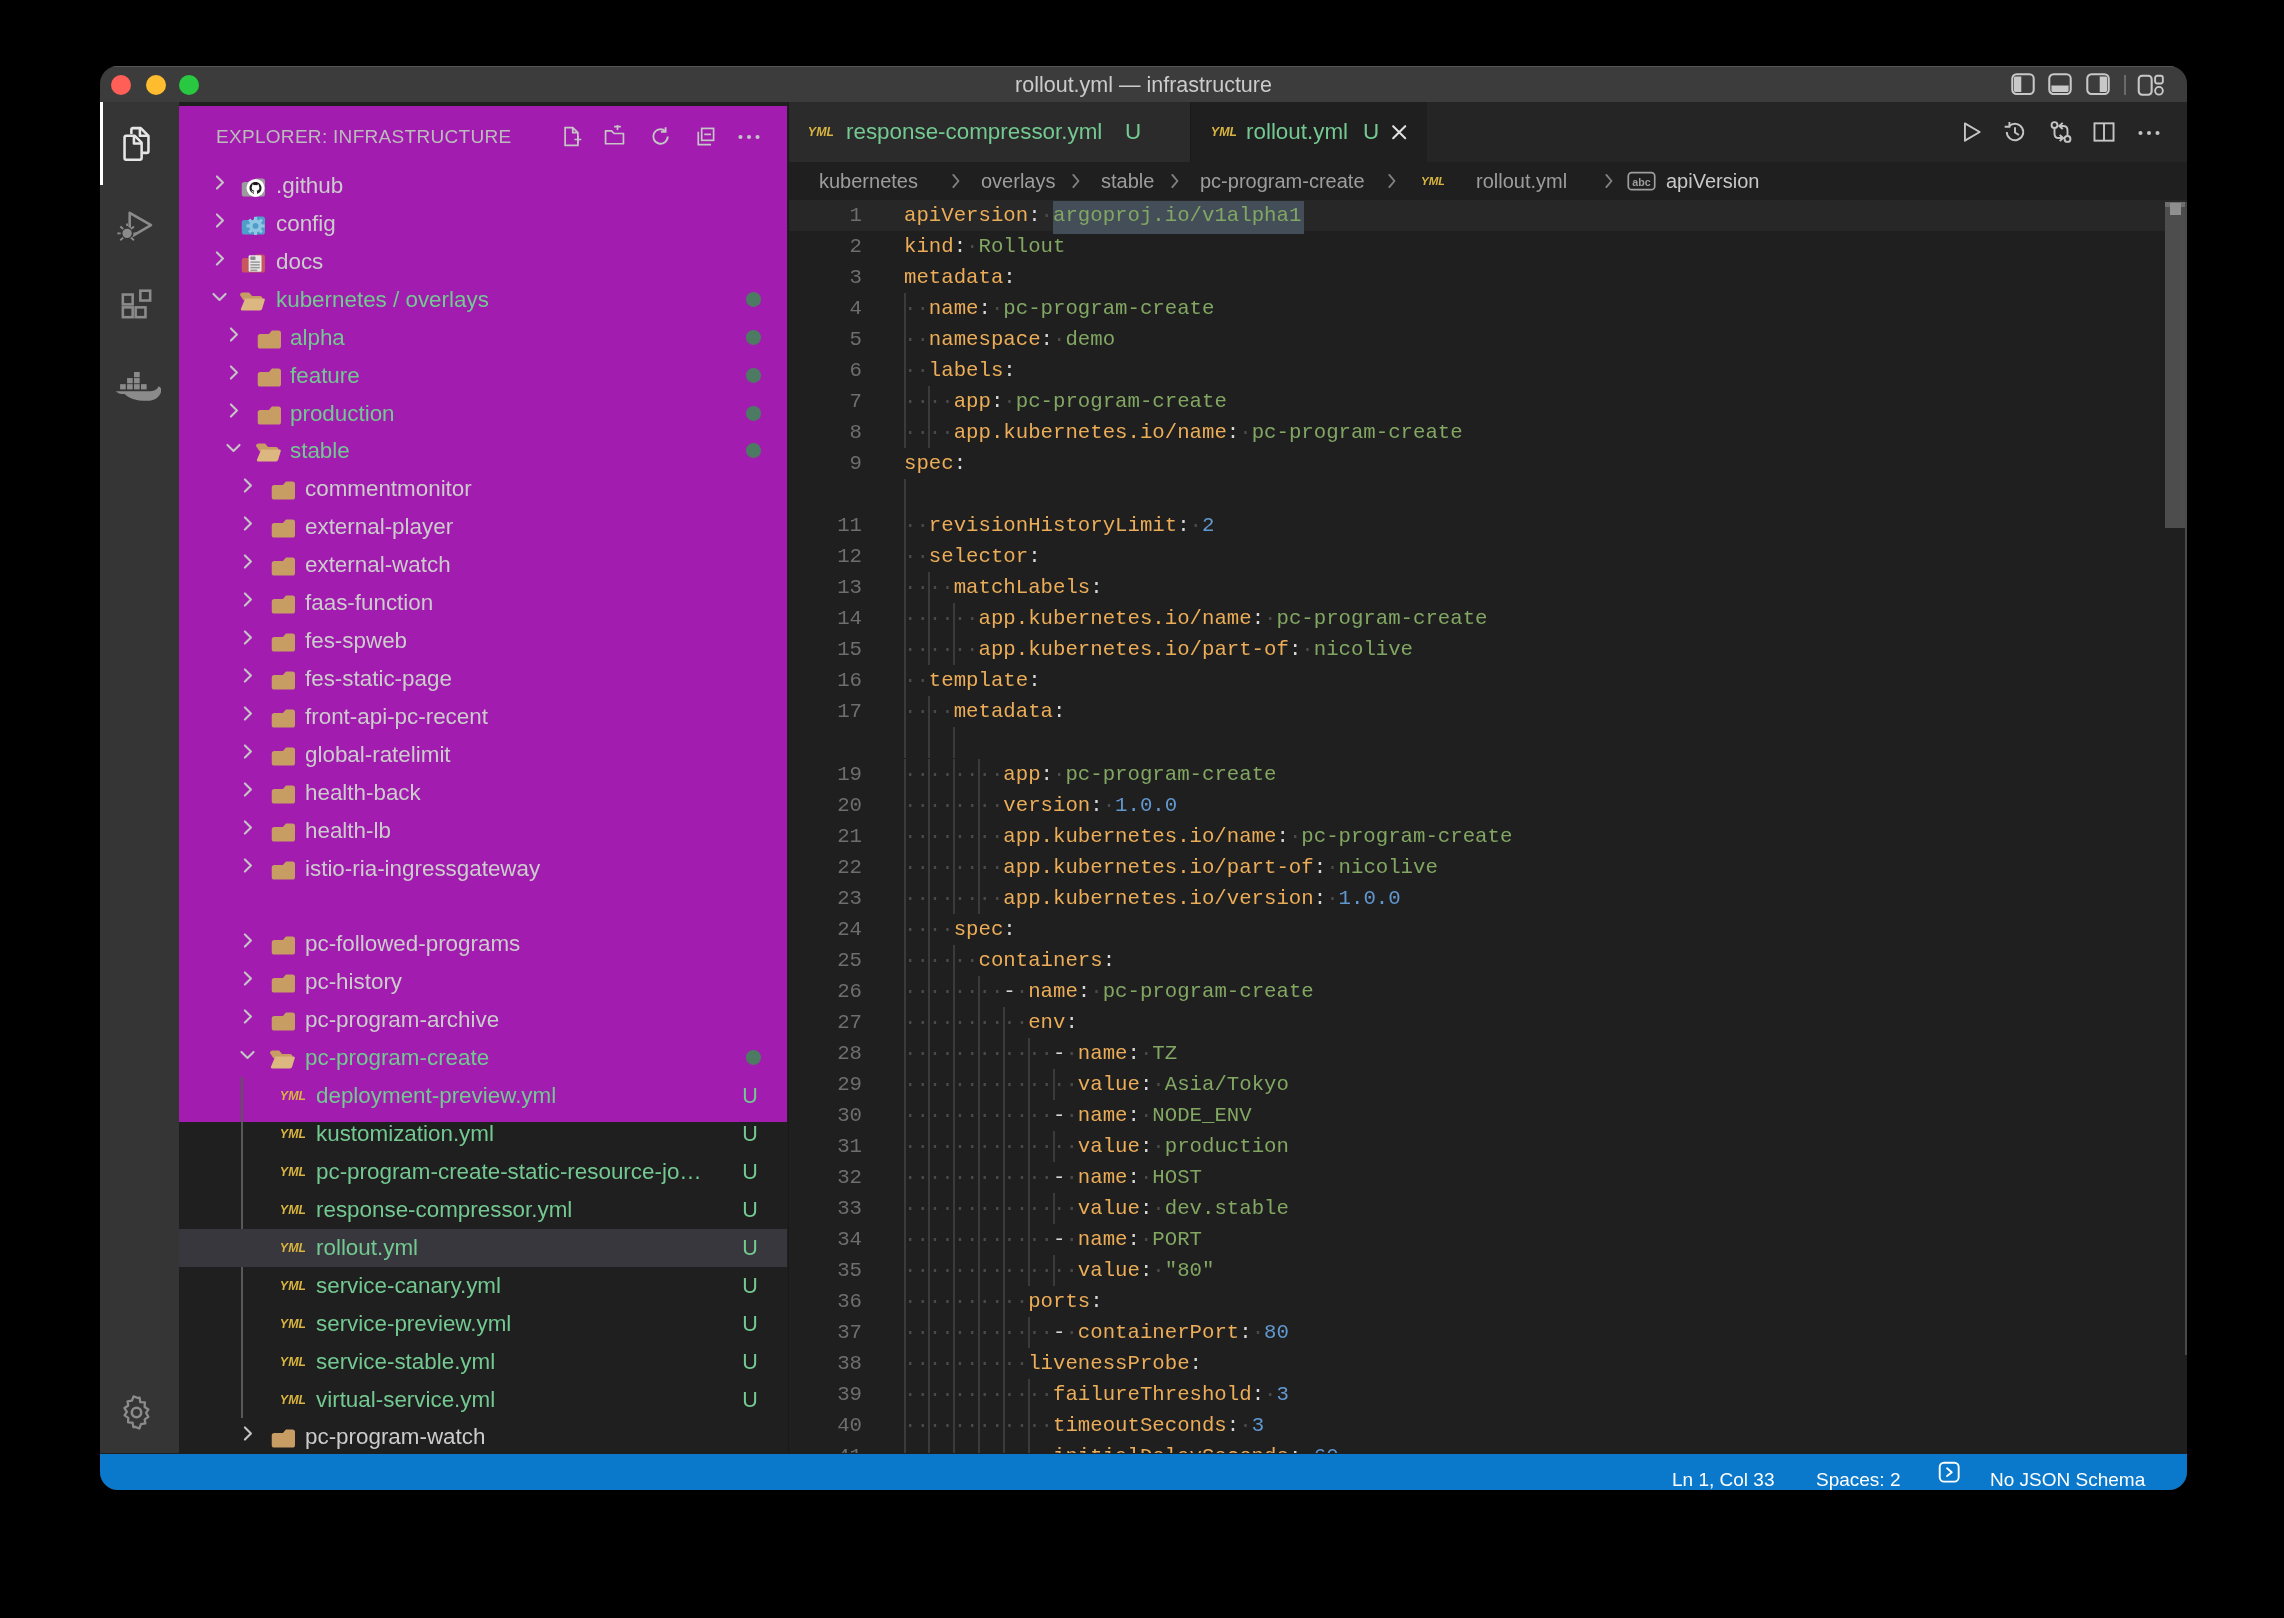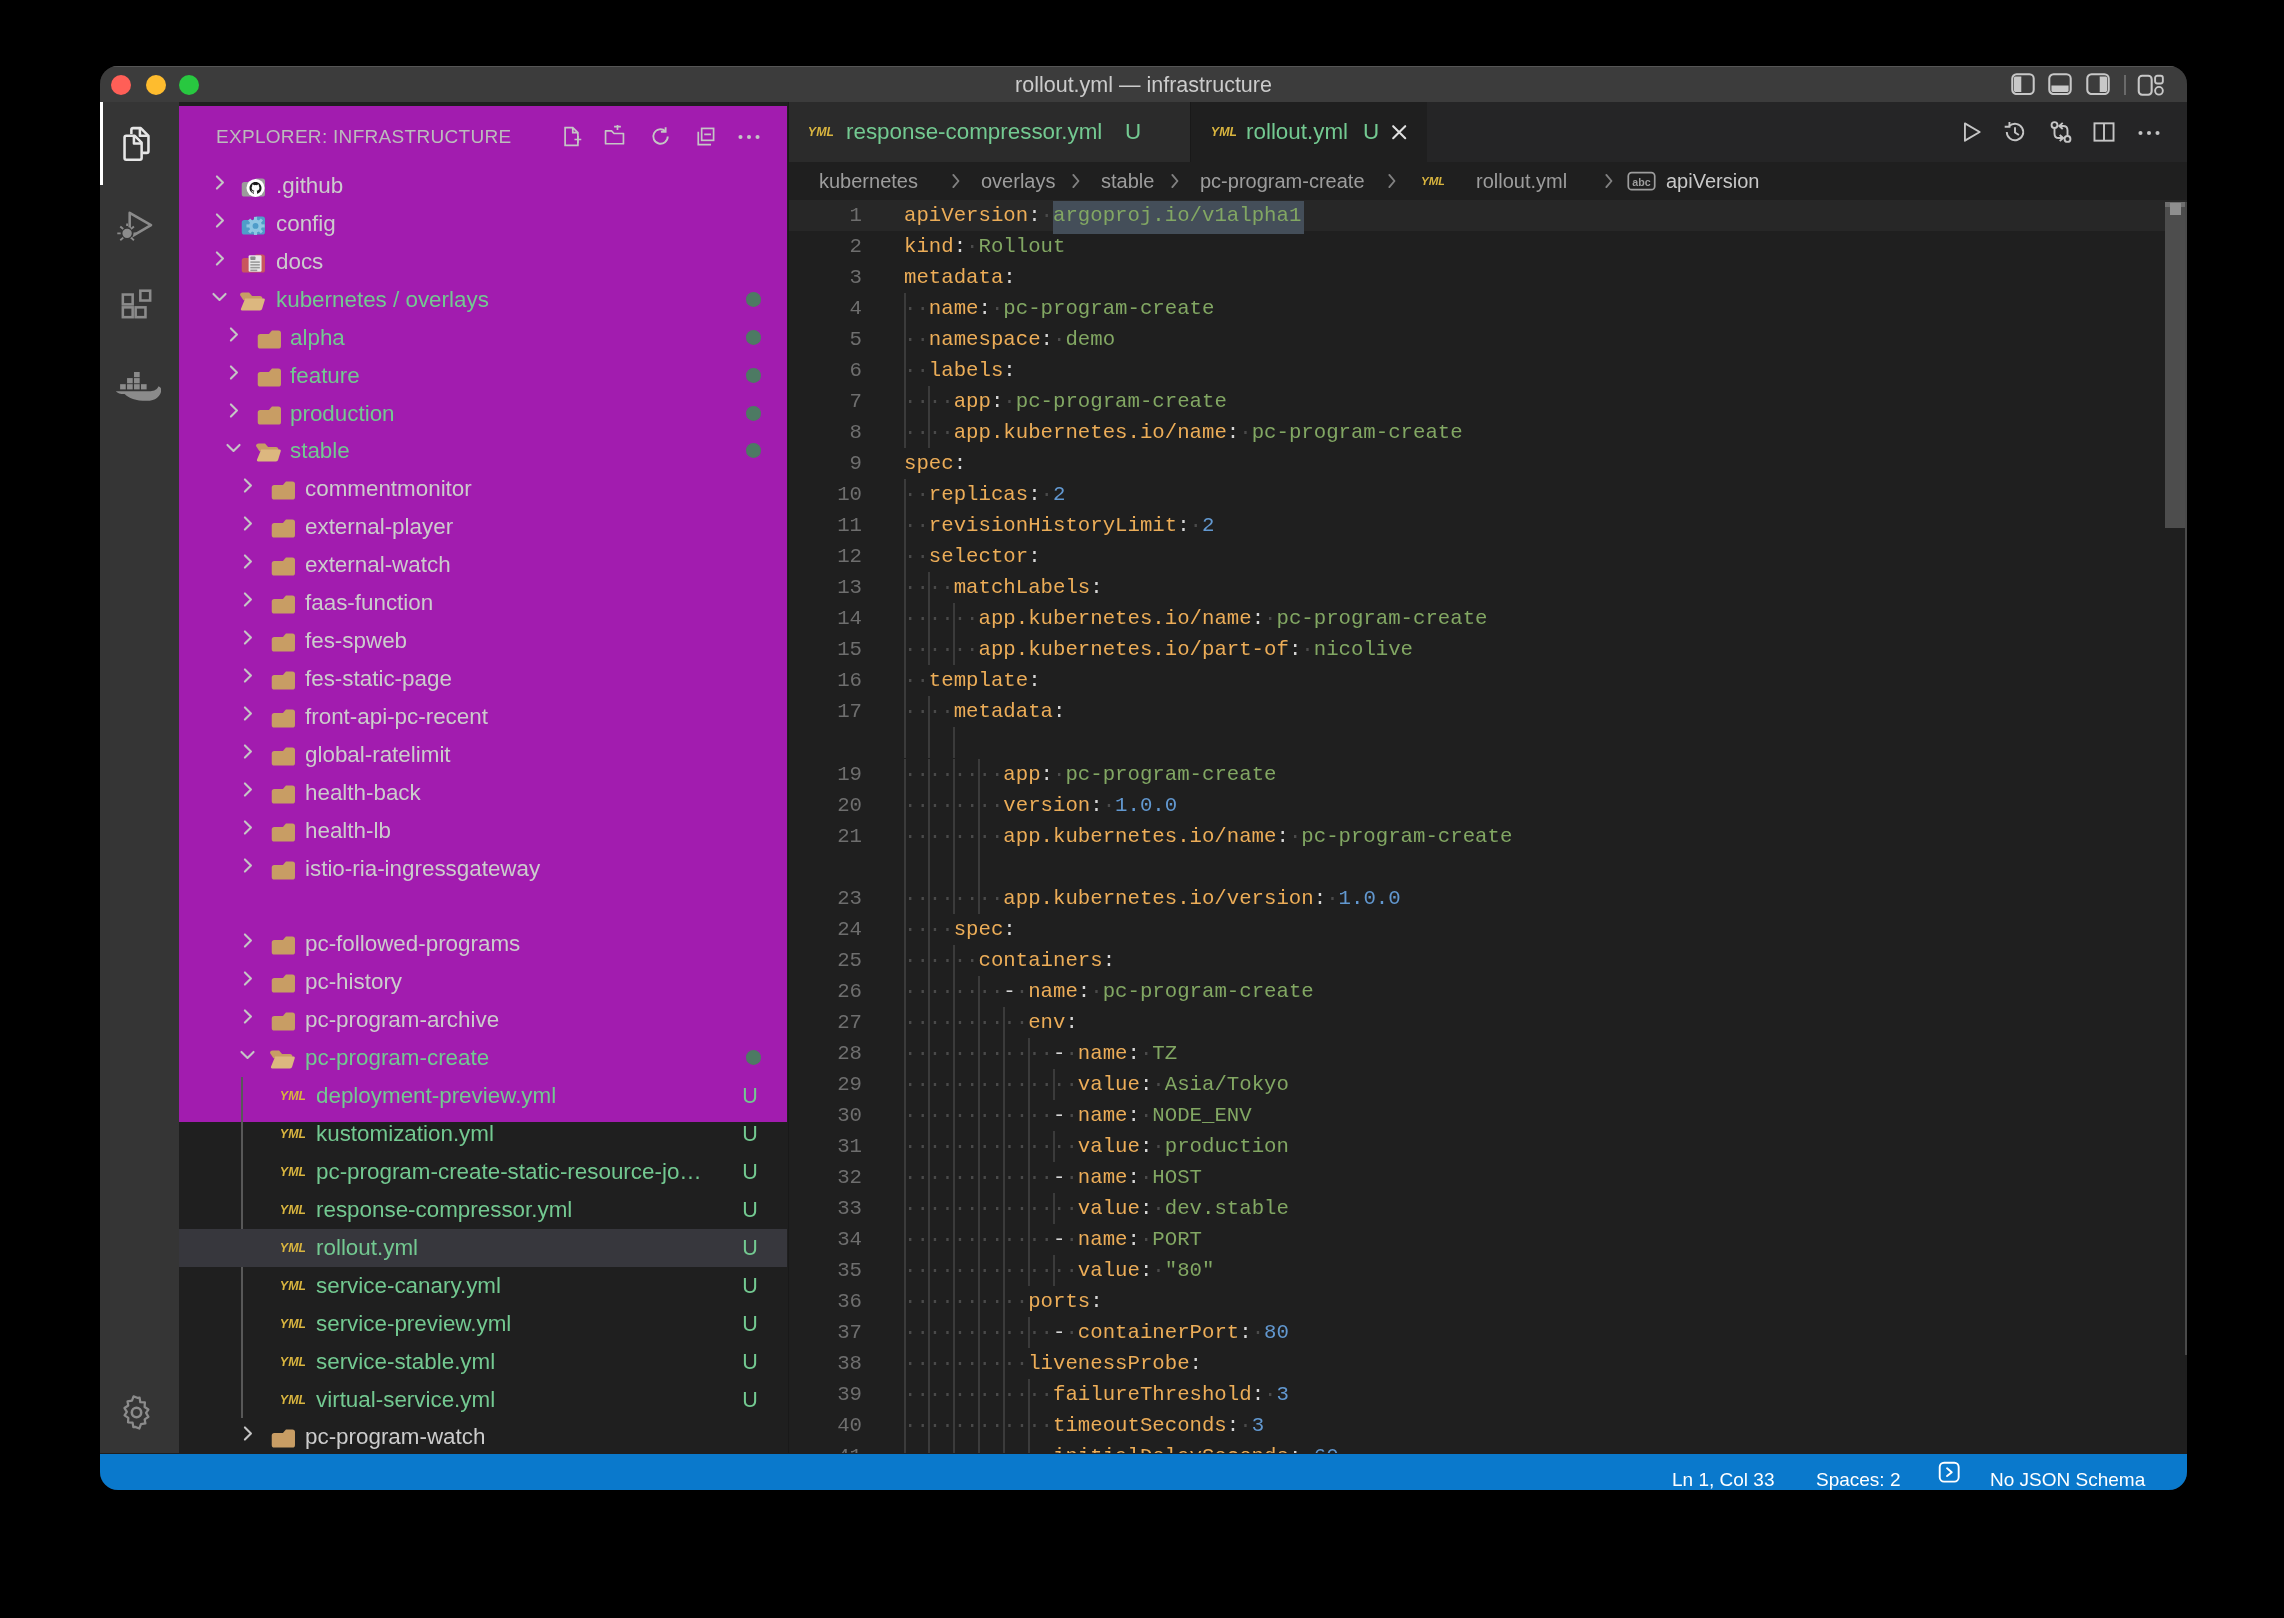--- a/index.html
+++ b/index.html
@@ -839,31 +839,31 @@
 <div class="guide" style="left:239px;top:1241px;height:31px"></div>
 <div class="cl" style="top:0px"><span class="ln">1</span><span class="ct"><span class="k">apiVersion</span><span class="c">:</span><span class="w">·</span><span class="v">argoproj.io/v1alpha1</span></span></div>
 <div class="cl" style="top:31px"><span class="ln">2</span><span class="ct"><span class="k">kind</span><span class="c">:</span><span class="w">·</span><span class="v">Rollout</span></span></div>
 <div class="cl" style="top:62px"><span class="ln">3</span><span class="ct"><span class="k">metadata</span><span class="c">:</span></span></div>
 <div class="cl" style="top:93px"><span class="ln">4</span><span class="ct"><span class="w">··</span><span class="k">name</span><span class="c">:</span><span class="w">·</span><span class="v">pc-program-create</span></span></div>
 <div class="cl" style="top:124px"><span class="ln">5</span><span class="ct"><span class="w">··</span><span class="k">namespace</span><span class="c">:</span><span class="w">·</span><span class="v">demo</span></span></div>
 <div class="cl" style="top:155px"><span class="ln">6</span><span class="ct"><span class="w">··</span><span class="k">labels</span><span class="c">:</span></span></div>
 <div class="cl" style="top:186px"><span class="ln">7</span><span class="ct"><span class="w">····</span><span class="k">app</span><span class="c">:</span><span class="w">·</span><span class="v">pc-program-create</span></span></div>
 <div class="cl" style="top:217px"><span class="ln">8</span><span class="ct"><span class="w">····</span><span class="k">app.kubernetes.io/name</span><span class="c">:</span><span class="w">·</span><span class="v">pc-program-create</span></span></div>
 <div class="cl" style="top:248px"><span class="ln">9</span><span class="ct"><span class="k">spec</span><span class="c">:</span></span></div>
-<div class="cl" style="top:279px"><span class="ln">10</span><span class="ct"><span class="w">··</span><span class="k">replicas</span><span class="c">:</span><span class="w">·</span><span class="n">2</span></span></div>
 <div class="cl" style="top:310px"><span class="ln">11</span><span class="ct"><span class="w">··</span><span class="k">revisionHistoryLimit</span><span class="c">:</span><span class="w">·</span><span class="n">2</span></span></div>
 <div class="cl" style="top:341px"><span class="ln">12</span><span class="ct"><span class="w">··</span><span class="k">selector</span><span class="c">:</span></span></div>
 <div class="cl" style="top:372px"><span class="ln">13</span><span class="ct"><span class="w">····</span><span class="k">matchLabels</span><span class="c">:</span></span></div>
 <div class="cl" style="top:403px"><span class="ln">14</span><span class="ct"><span class="w">······</span><span class="k">app.kubernetes.io/name</span><span class="c">:</span><span class="w">·</span><span class="v">pc-program-create</span></span></div>
 <div class="cl" style="top:434px"><span class="ln">15</span><span class="ct"><span class="w">······</span><span class="k">app.kubernetes.io/part-of</span><span class="c">:</span><span class="w">·</span><span class="v">nicolive</span></span></div>
 <div class="cl" style="top:465px"><span class="ln">16</span><span class="ct"><span class="w">··</span><span class="k">template</span><span class="c">:</span></span></div>
 <div class="cl" style="top:496px"><span class="ln">17</span><span class="ct"><span class="w">····</span><span class="k">metadata</span><span class="c">:</span></span></div>
 <div class="cl" style="top:559px"><span class="ln">19</span><span class="ct"><span class="w">········</span><span class="k">app</span><span class="c">:</span><span class="w">·</span><span class="v">pc-program-create</span></span></div>
 <div class="cl" style="top:590px"><span class="ln">20</span><span class="ct"><span class="w">········</span><span class="k">version</span><span class="c">:</span><span class="w">·</span><span class="n">1.0.0</span></span></div>
 <div class="cl" style="top:621px"><span class="ln">21</span><span class="ct"><span class="w">········</span><span class="k">app.kubernetes.io/name</span><span class="c">:</span><span class="w">·</span><span class="v">pc-program-create</span></span></div>
+<div class="cl" style="top:652px"><span class="ln">22</span><span class="ct"><span class="w">········</span><span class="k">app.kubernetes.io/part-of</span><span class="c">:</span><span class="w">·</span><span class="v">nicolive</span></span></div>
 <div class="cl" style="top:683px"><span class="ln">23</span><span class="ct"><span class="w">········</span><span class="k">app.kubernetes.io/version</span><span class="c">:</span><span class="w">·</span><span class="n">1.0.0</span></span></div>
 <div class="cl" style="top:714px"><span class="ln">24</span><span class="ct"><span class="w">····</span><span class="k">spec</span><span class="c">:</span></span></div>
 <div class="cl" style="top:745px"><span class="ln">25</span><span class="ct"><span class="w">······</span><span class="k">containers</span><span class="c">:</span></span></div>
 <div class="cl" style="top:776px"><span class="ln">26</span><span class="ct"><span class="w">········</span><span class="d">-</span><span class="w">·</span><span class="k">name</span><span class="c">:</span><span class="w">·</span><span class="v">pc-program-create</span></span></div>
 <div class="cl" style="top:807px"><span class="ln">27</span><span class="ct"><span class="w">··········</span><span class="k">env</span><span class="c">:</span></span></div>
 <div class="cl" style="top:838px"><span class="ln">28</span><span class="ct"><span class="w">············</span><span class="d">-</span><span class="w">·</span><span class="k">name</span><span class="c">:</span><span class="w">·</span><span class="v">TZ</span></span></div>
 <div class="cl" style="top:869px"><span class="ln">29</span><span class="ct"><span class="w">··············</span><span class="k">value</span><span class="c">:</span><span class="w">·</span><span class="v">Asia/Tokyo</span></span></div>
 <div class="cl" style="top:900px"><span class="ln">30</span><span class="ct"><span class="w">············</span><span class="d">-</span><span class="w">·</span><span class="k">name</span><span class="c">:</span><span class="w">·</span><span class="v">NODE_ENV</span></span></div>
 <div class="cl" style="top:931px"><span class="ln">31</span><span class="ct"><span class="w">··············</span><span class="k">value</span><span class="c">:</span><span class="w">·</span><span class="v">production</span></span></div>
 <div class="cl" style="top:962px"><span class="ln">32</span><span class="ct"><span class="w">············</span><span class="d">-</span><span class="w">·</span><span class="k">name</span><span class="c">:</span><span class="w">·</span><span class="v">HOST</span></span></div>

